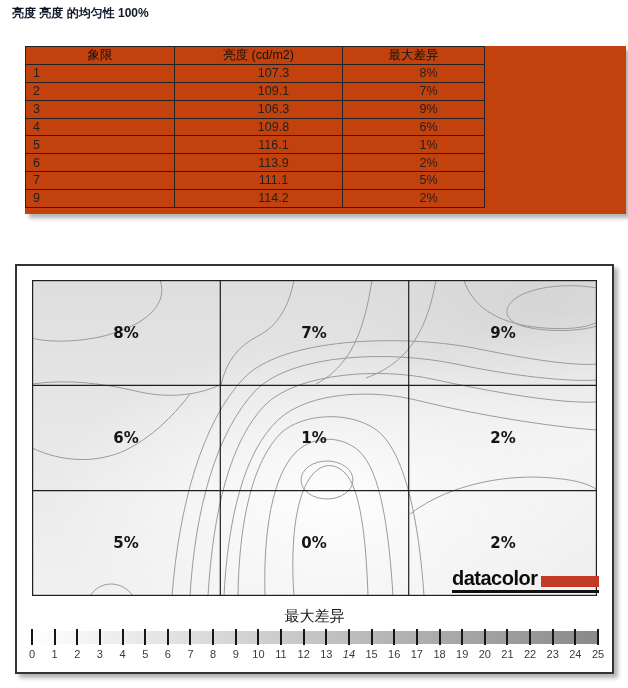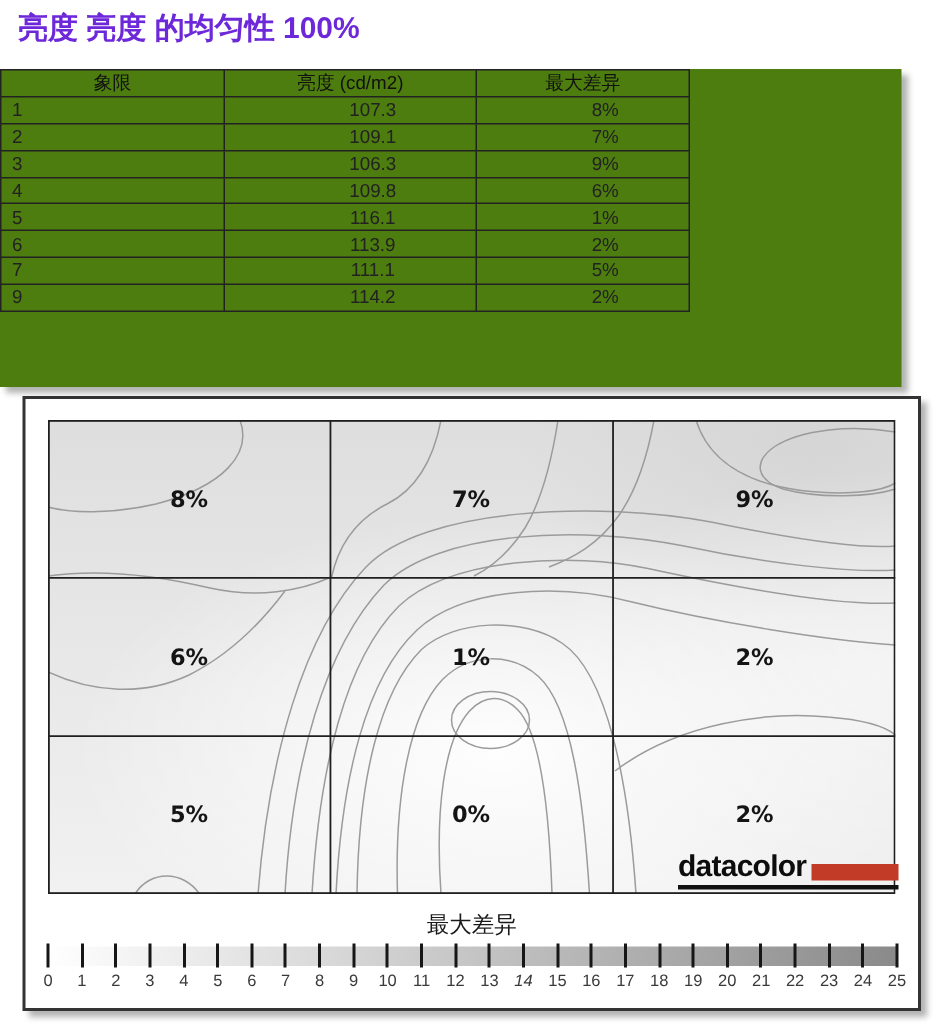--- a/index.html
+++ b/index.html
@@ -1,22 +1,22 @@
 <!DOCTYPE html>
 <html><head>
 <meta charset="utf-8">
 <style>
   html,body{margin:0;padding:0;background:#ffffff;}
   body{width:628px;height:688px;position:relative;overflow:hidden;
        font-family:"Liberation Sans","DejaVu Sans",sans-serif;color:#111;}
   .page{position:absolute;inset:0;}
-  .page-title{position:absolute;left:12px;top:5px;margin:0;font-size:20px;font-weight:bold;color:#6d28d9;}
+  .page-title{position:absolute;left:12px;top:5px;margin:0;font-size:12px;font-weight:bold;color:#0f172a;}
 
   
-  .table-wrap{position:absolute;left:0;top:46px;width:601px;height:212px;background:#4d7c0f;
+  .table-wrap{position:absolute;left:25px;top:46px;width:601px;height:168px;background:#c2410c;
               box-shadow:4px 4px 4px rgba(0,0,0,0.30);}
   table.lum{border-collapse:collapse;table-layout:fixed;width:459px;font-size:12.5px;}
   table.lum th,table.lum td{border:1px solid #222;height:16.9px;padding:0;line-height:1;}
   table.lum th{font-weight:normal;text-align:center;color:#111;}
   table.lum td{color:#222;}
   table.lum td.c0{text-align:left;padding-left:7px;}
   table.lum td.c1,table.lum td.c2{text-align:center;padding-left:30px;}
   col.w0{width:149px;}col.w1{width:168px;}col.w2{width:142px;}
 
   

